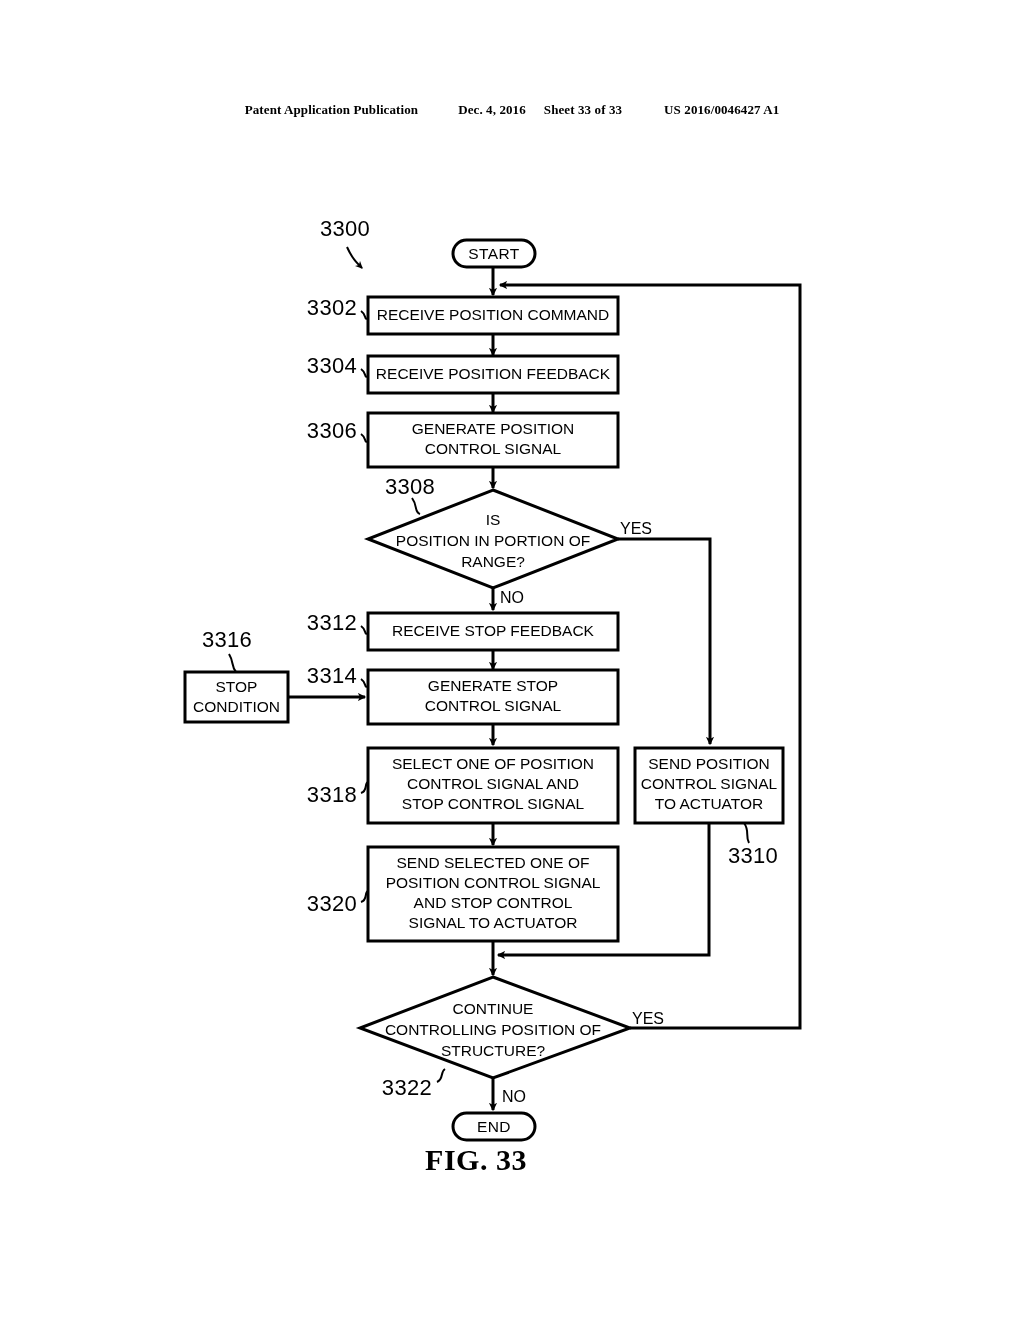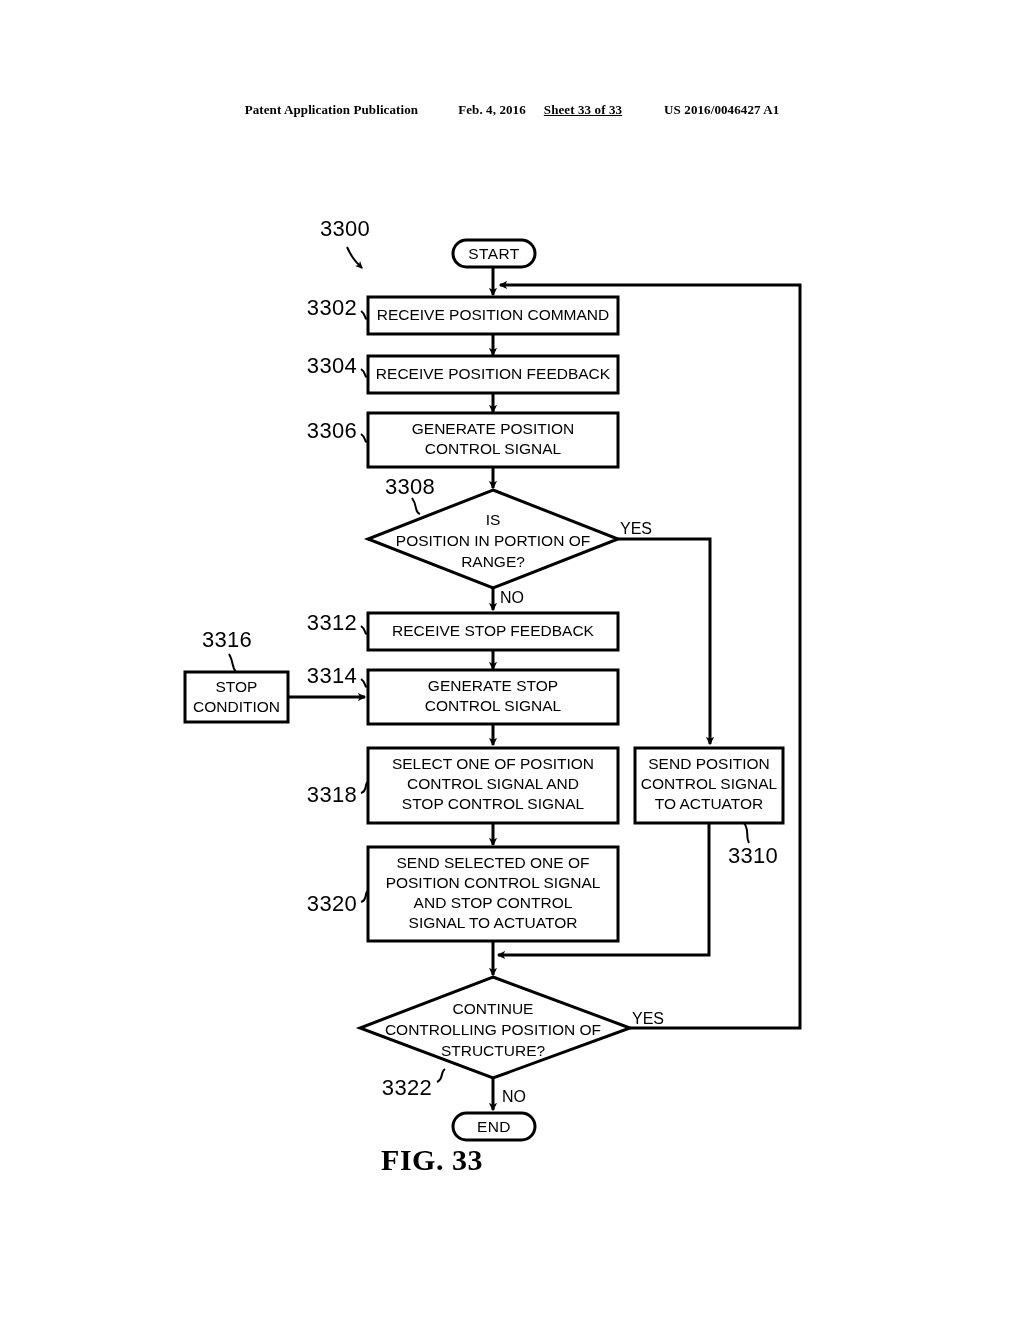--- a/index.html
+++ b/index.html
@@ -28,34 +28,35 @@
     justify-content: center;
     align-items: flex-end;
     font-family: "Liberation Serif", serif;
     font-weight: bold;
     font-size: 13px;
     letter-spacing: 0.1px;
     white-space: nowrap;
   }
   .hdr-pub       { margin-right: 40px; }
   .hdr-date      { margin-right: 18px; }
-  .hdr-sheet     { margin-right: 42px; text-decoration: underline; }
+  .hdr-sheet     { margin-right: 42px; }
   .hdr-number    { }
 
   
   .fig-caption {
     position: absolute;
     top: 1143px;
     left: 0;
     width: 864px;
     text-align: center;
     font-family: "Liberation Serif", serif;
     font-weight: bold;
     font-size: 30px;
     letter-spacing: 0.5px;
+    padding-left: 44px;
   }
   .fig-caption .fig-word { font-size: 30px; }
 
   
   #flow-svg {
     position: absolute;
     top: 0;
     left: 0;
     width: 1024px;
     height: 1320px;
@@ -122,21 +123,21 @@
     stroke: #000000;
     stroke-width: 2;
     fill: none;
   }
 </style>
 </head>
 <body>
 
 <div class="page-header">
   <span class="hdr-pub">Patent Application Publication</span>
-  <span class="hdr-date">Feb. 4, 2016</span>
+  <span class="hdr-date">Dec. 4, 2016</span>
   <span class="hdr-sheet">Sheet 33 of 33</span>
   <span class="hdr-number">US 2016/0046427 A1</span>
 </div>
 
 <svg id="flow-svg" viewBox="0 0 1024 1320">
   <defs>
     <marker id="arrowhead" markerWidth="9" markerHeight="9" refX="7.2" refY="4.5" orient="auto" markerUnits="userSpaceOnUse">
       <path d="M0,0.4 L8.4,4.5 L0,8.6 L2.2,4.5 Z" fill="#000000"></path>
     </marker>
     <marker id="arrowhead-sm" markerWidth="8" markerHeight="8" refX="6.4" refY="4" orient="auto" markerUnits="userSpaceOnUse">

